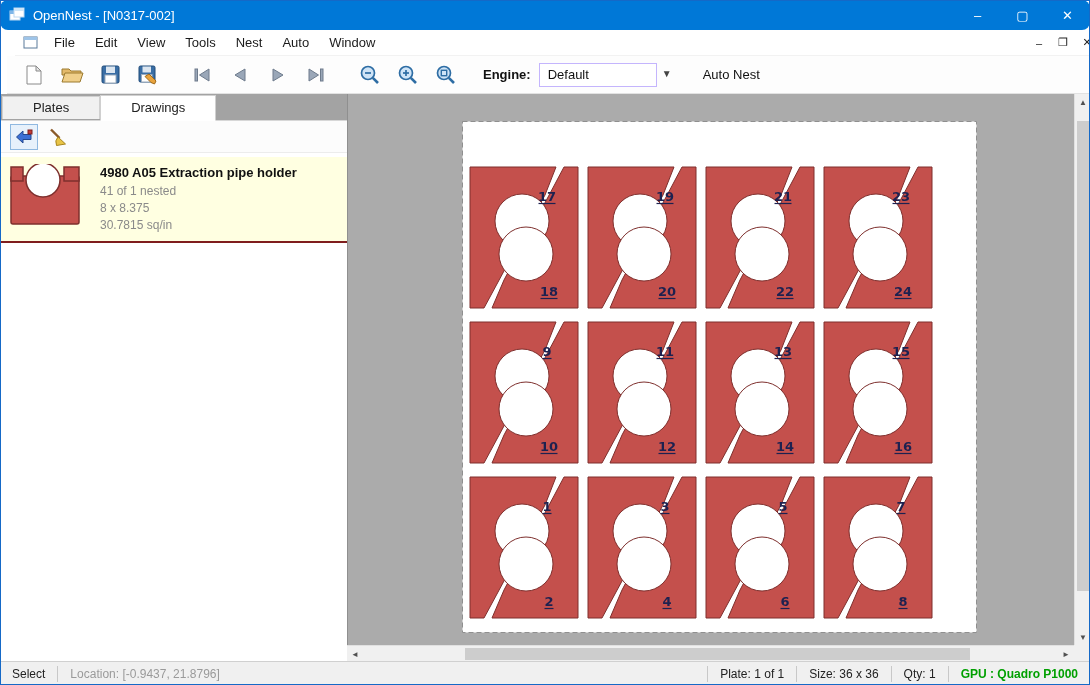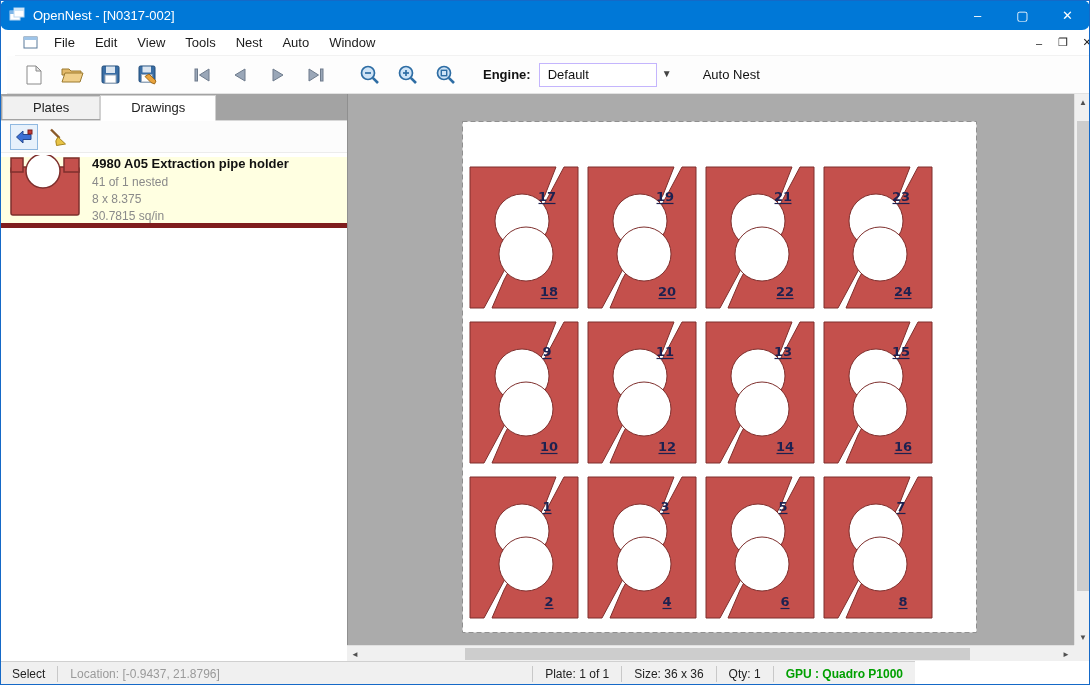--- a/index.html
+++ b/index.html
@@ -45,22 +45,22 @@
   #tabstrip{position:absolute;left:0;top:0;width:347px;height:27px;border-bottom:1px solid #d7d7d7;
     display:flex;align-items:center;background:#a3a3a3;}
   .tab{height:26px;line-height:24px;text-align:center;font-size:13px;border:1px solid #d0d0d0;
     border-bottom:none;padding:0 30px;color:#222;}
   .tab.inactive{background:#f1f1f1;height:23px;line-height:21px;margin-left:2px;}
   .tab.active{background:#fff;position:relative;z-index:2;margin-bottom:-1px;border-bottom:1px solid #fff;}
   #paneltools{position:absolute;left:0;top:27px;width:347px;height:32px;background:#fcfcfc;
     border-bottom:1px solid #ececec;display:flex;align-items:center;padding-left:10px;}
   .pbtn{width:28px;height:26px;display:flex;align-items:center;justify-content:center;margin-right:6px;}
   .pbtn.checked{border:1px solid #8fb8e0;background:#e7f1fb;}
-  #drawing-item{position:absolute;left:0;top:63px;width:347px;height:71px;background:var(--selection-bg);
-    display:flex;align-items:center;border-bottom:5px solid #7f1d1d;}
+  #drawing-item{position:absolute;left:0;top:63px;width:347px;height:86px;background:var(--selection-bg);
+    display:flex;align-items:center;border-bottom:2px solid #7f1d1d;gap:8px;}
   #drawing-item .thumb{width:92px;display:flex;justify-content:center;}
   #drawing-item .meta{font-size:12px;color:#8a8a8a;line-height:17px;}
   #drawing-item .meta .t{font-size:13px;font-weight:bold;color:#111;margin-bottom:2px;}
 
   
   #canvas{position:absolute;left:347px;top:94px;width:727px;height:551px;background:#ababab;
     border-left:1px solid #8f8f8f;overflow:hidden;}
   #plate{position:absolute;left:114px;top:27px;width:515px;height:512px;}
 
   
@@ -68,21 +68,21 @@
   #hscroll{left:347px;top:645px;width:727px;height:16px;border-top:1px solid #e0e0e0;}
   #vscroll{left:1074px;top:94px;width:16px;height:551px;border-left:1px solid #e0e0e0;}
   #sbcorner{left:1074px;top:645px;width:16px;height:16px;}
   .sb .arrow{position:absolute;color:#505050;font-size:8px;width:16px;height:16px;display:flex;
     align-items:center;justify-content:center;}
   .thumbbar{position:absolute;background:#cdcdcd;}
   #hthumb{left:118px;top:2px;width:505px;height:12px;}
   #vthumb{left:2px;top:27px;width:12px;height:470px;}
 
   
-  #statusbar{position:absolute;left:0;top:661px;width:915px;height:24px;background:#f0f0f0;
+  #statusbar{position:absolute;left:0;top:661px;width:1090px;height:24px;background:#f0f0f0;
     border-top:1px solid #d0d0d0;display:flex;align-items:center;font-size:12px;color:#222;}
   .scell{padding:0 12px;height:16px;display:flex;align-items:center;}
   .sep-r{border-right:1px solid #c8c8c8;}
   .sep-l{border-left:1px solid #c8c8c8;}
   #status-location{color:#9a9a9a;}
   #status-right{margin-left:auto;display:flex;align-items:center;}
   #status-gpu{color:var(--gpu);font-weight:bold;}
 
   svg{display:block;}
 </style>

